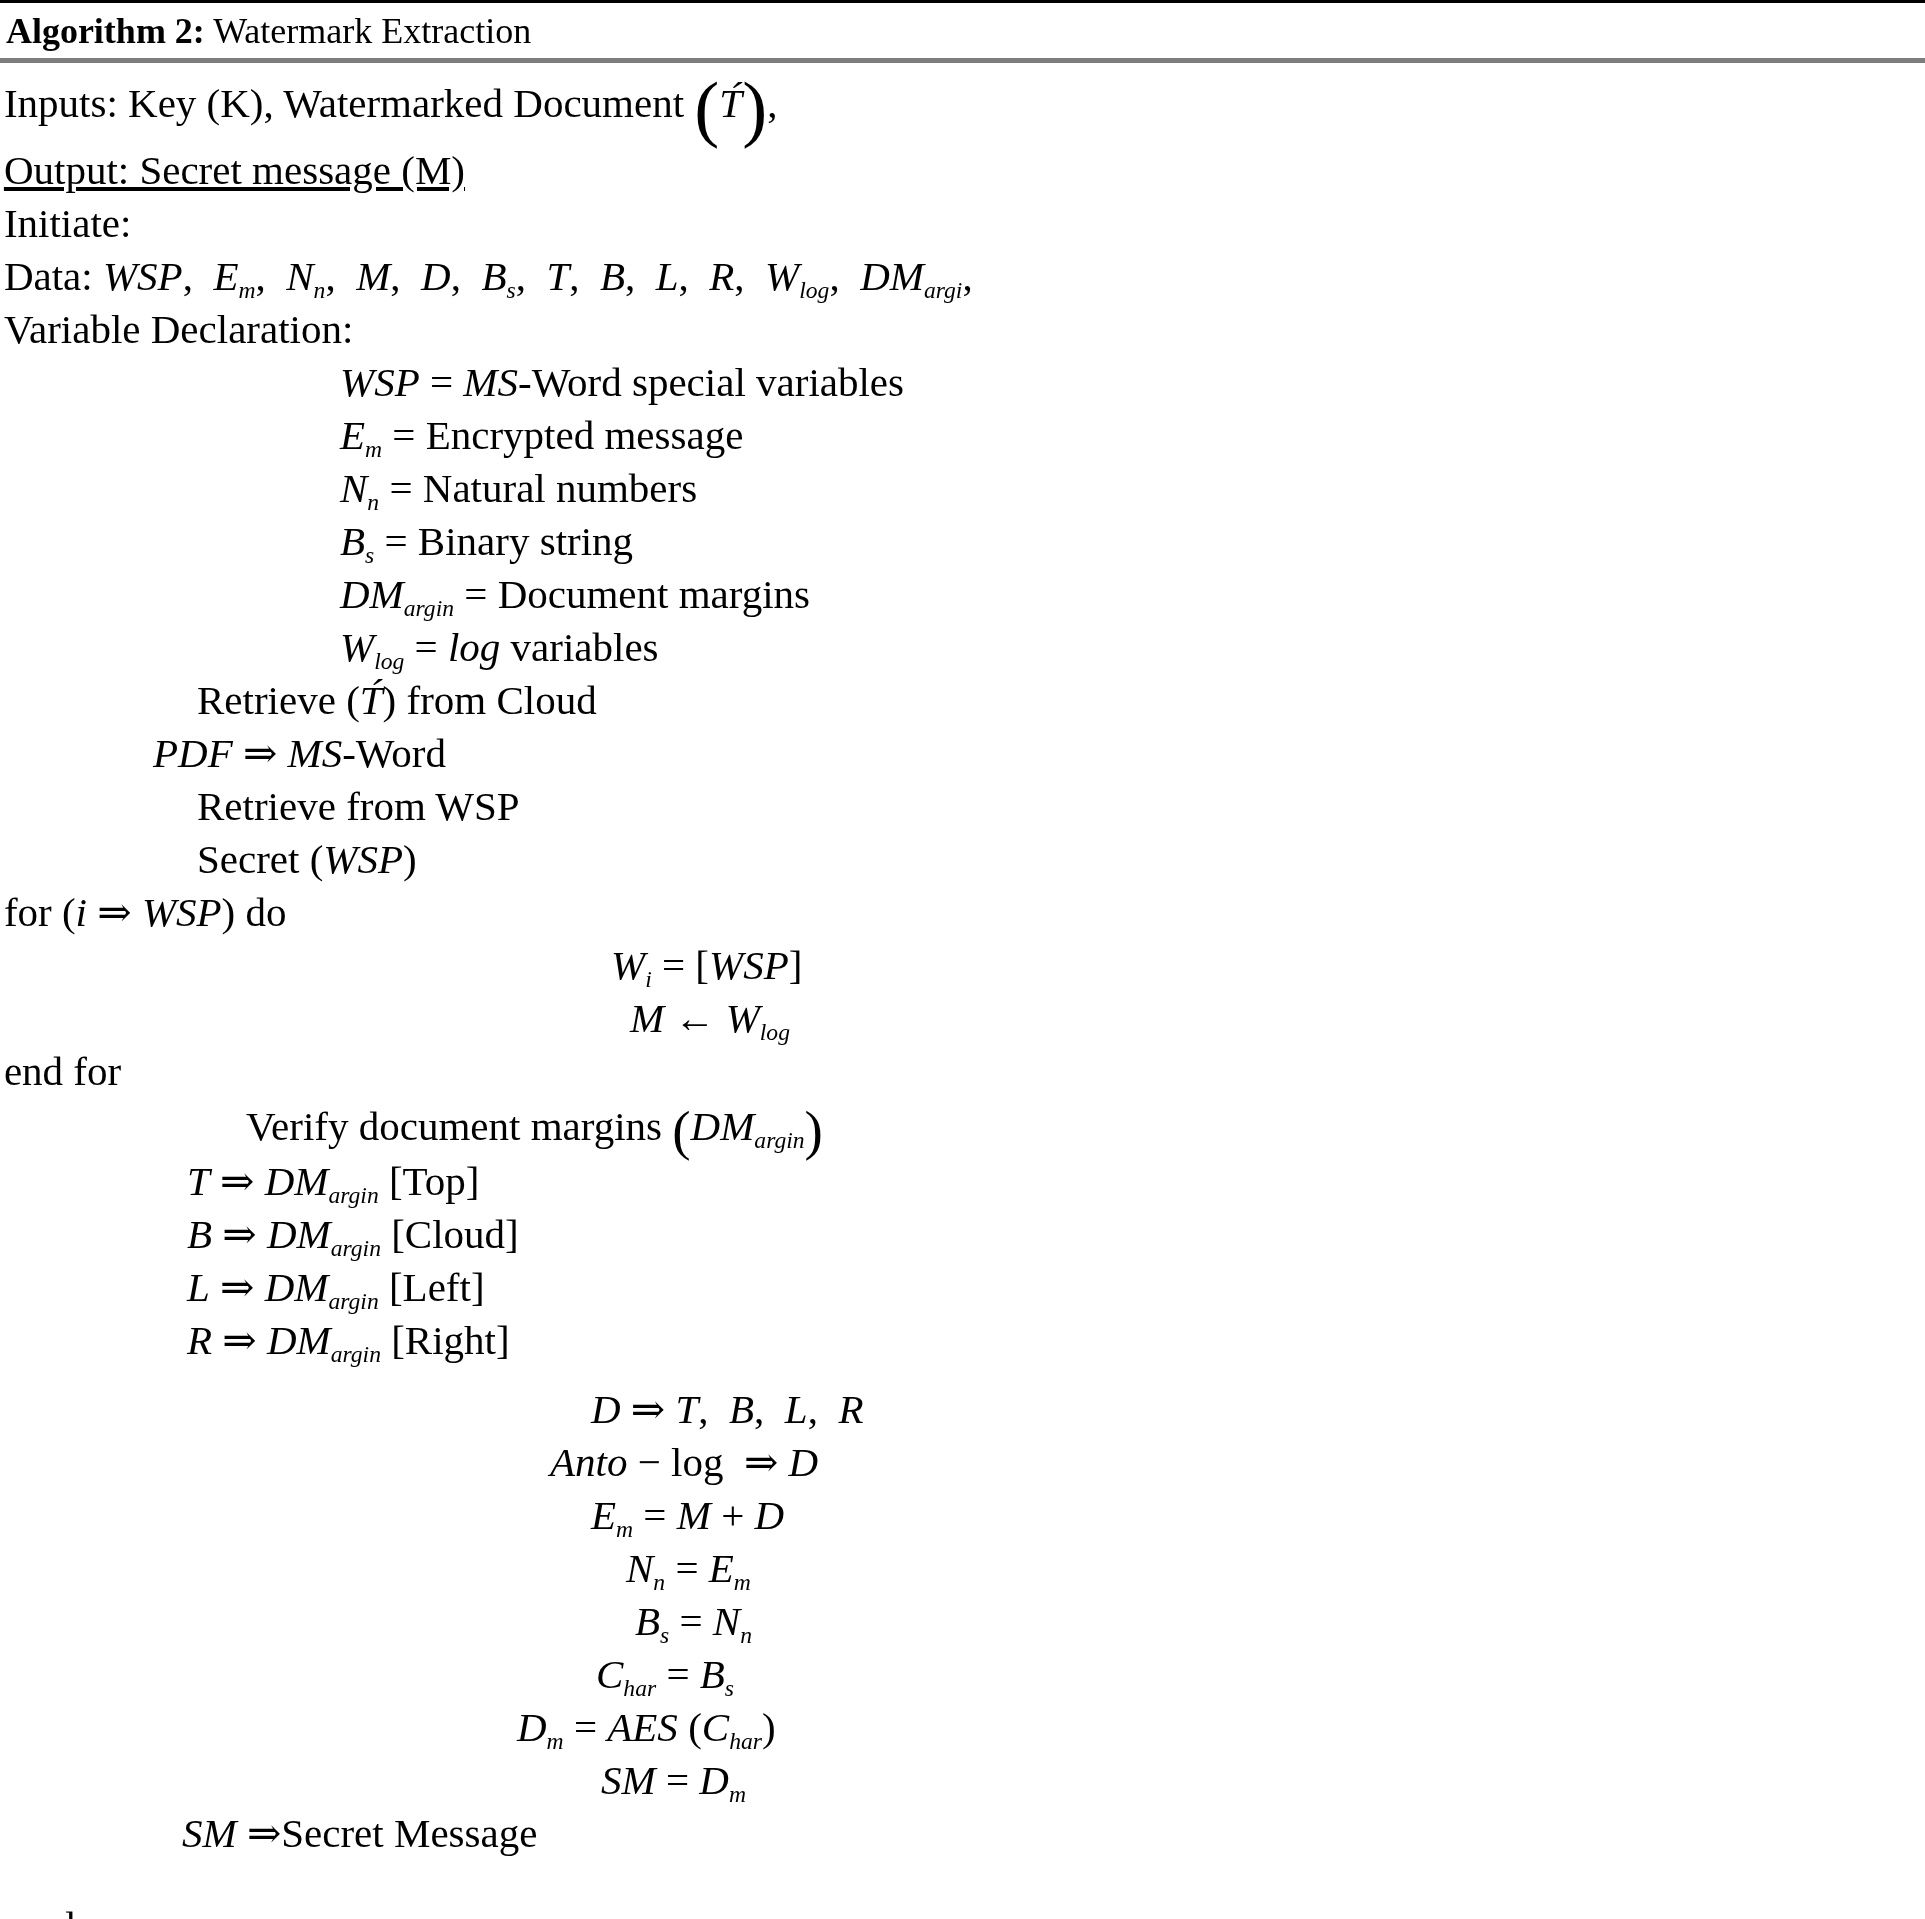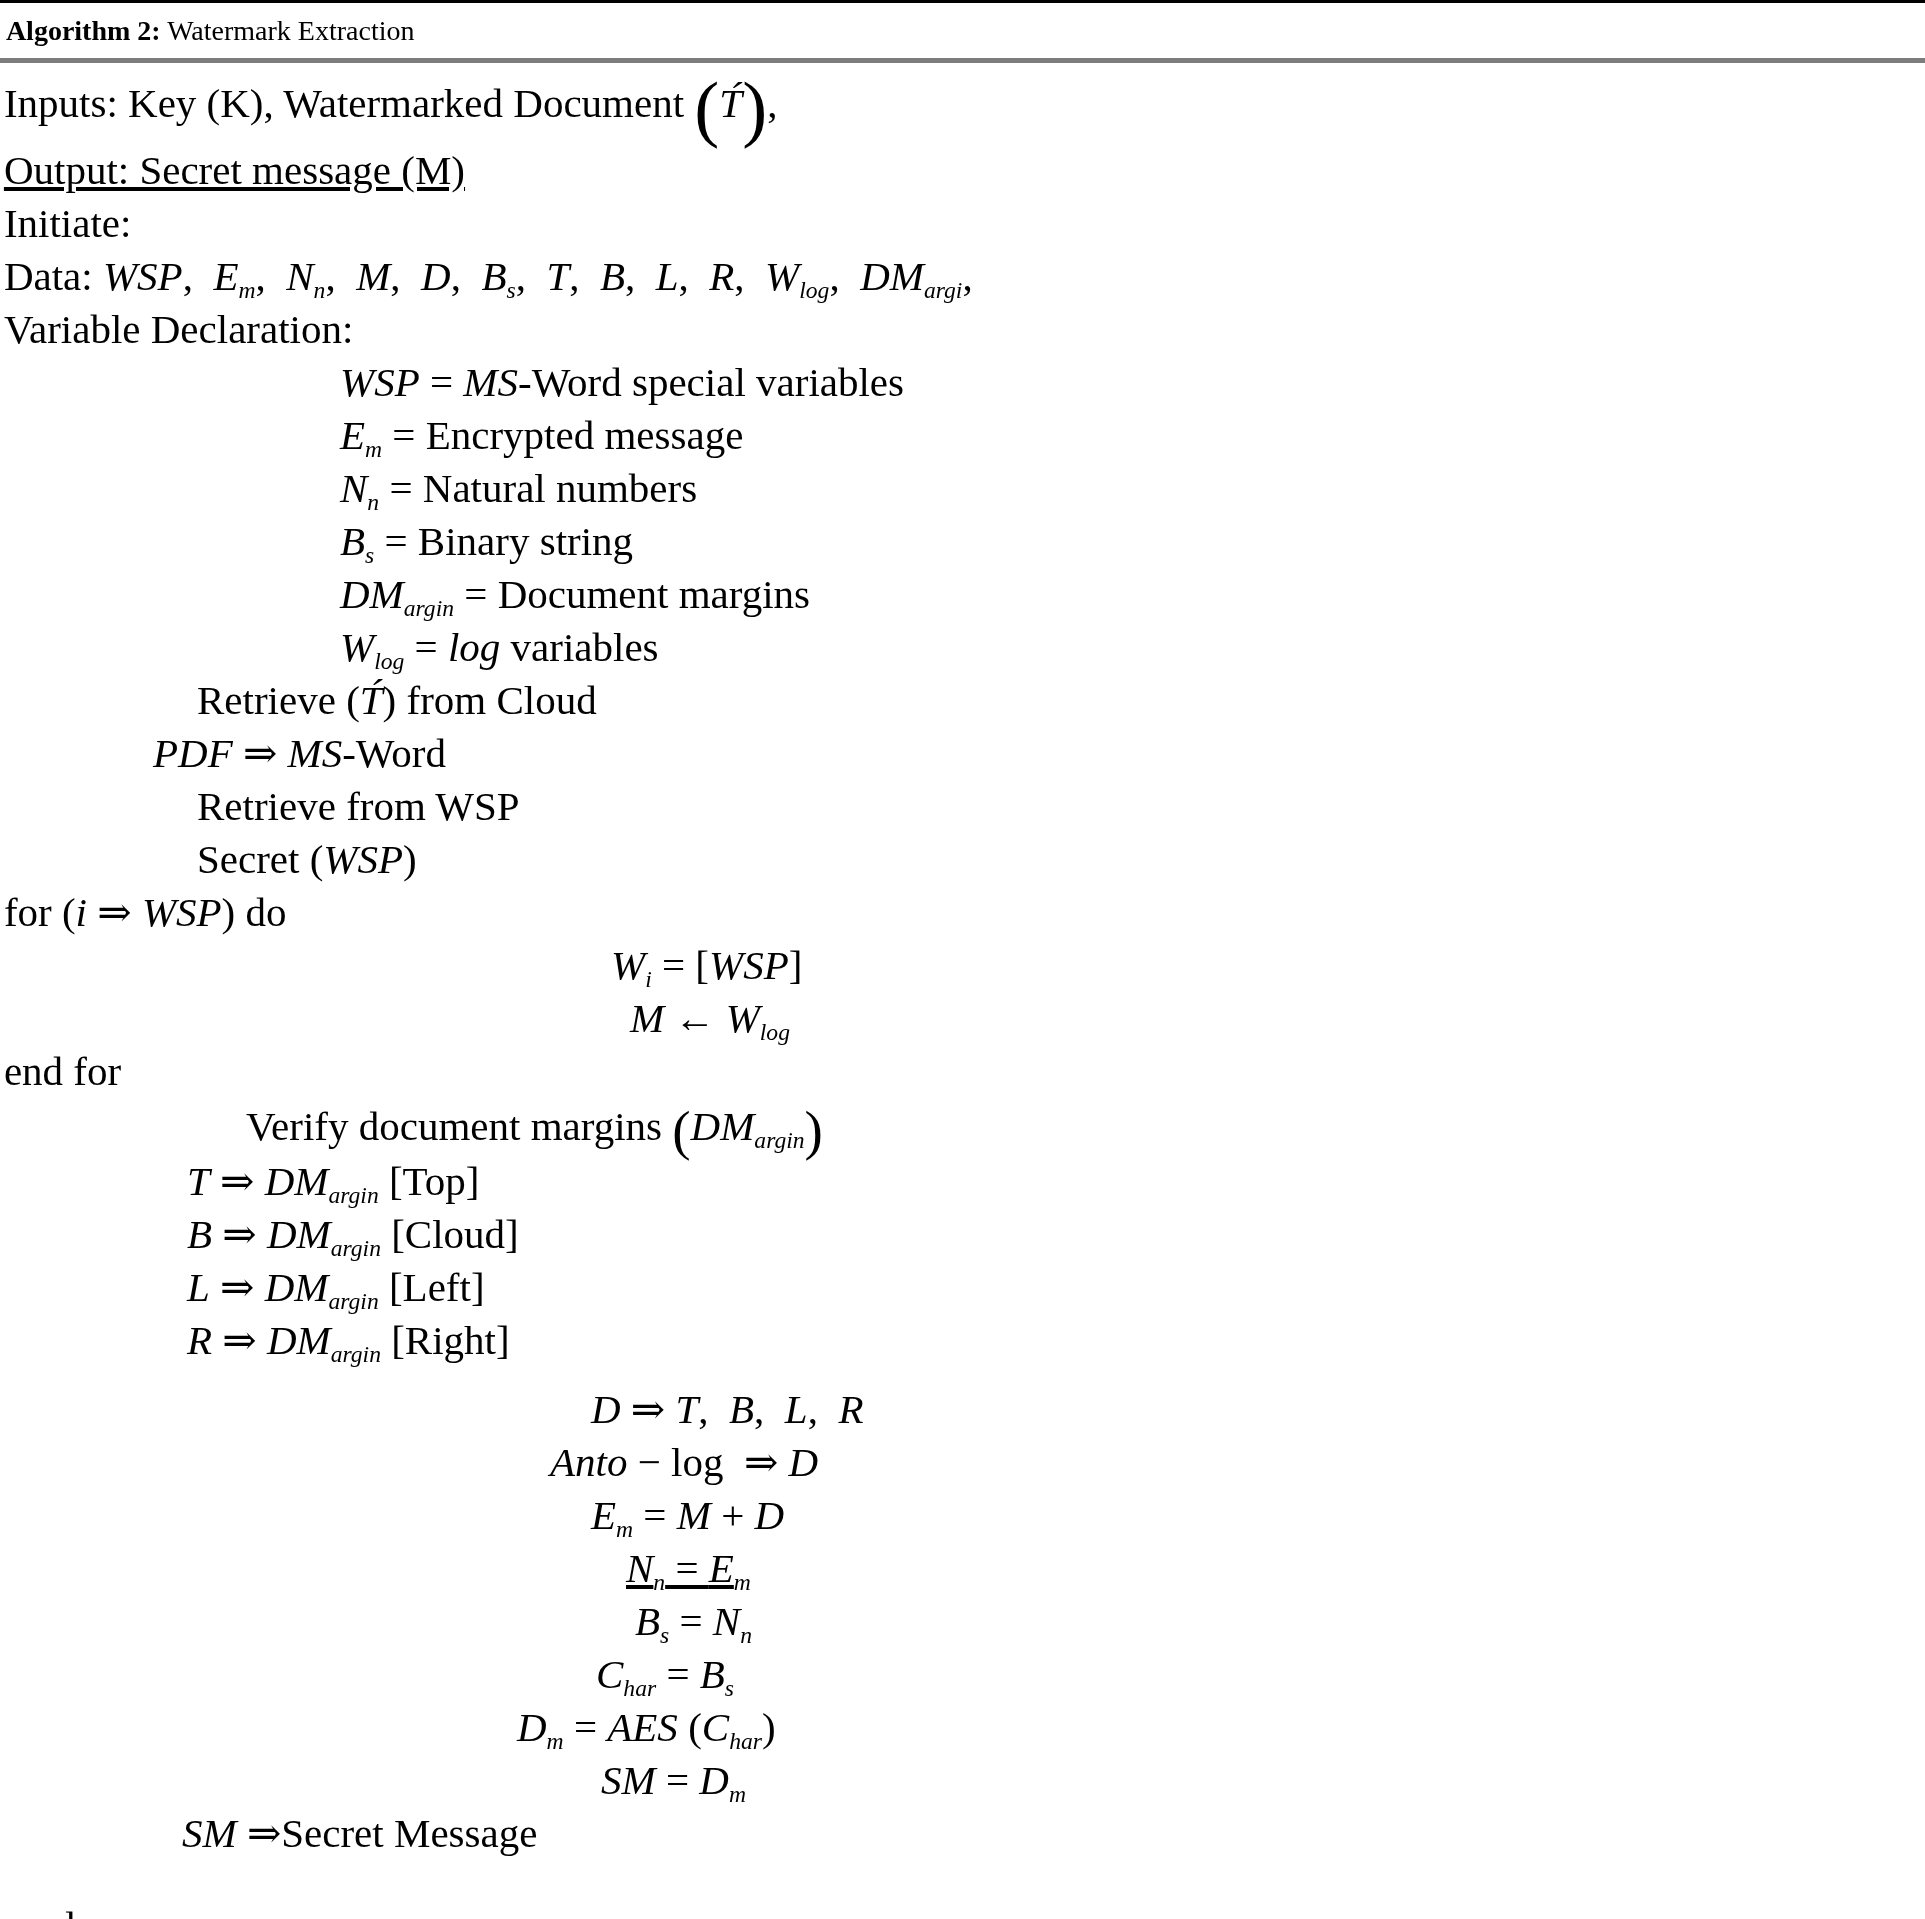--- a/index.html
+++ b/index.html
@@ -8,21 +8,21 @@
     font-family:"Liberation Serif","DejaVu Serif",serif;
     color:#000;
     overflow:hidden;
     position:relative;
   }
   .rule-thin{height:3px;background:#000;width:100%;}
   .rule-gray{height:4.9px;background:#7d7d7d;width:100%;}
   .title-row{
     height:55px;
     display:flex;align-items:center;
-    font-size:28px;
+    font-size:36px;
     padding-left:5.9px;
   }
   .title-bold{font-weight:bold;}
   .title-rest{white-space:pre;}
   .algo-body{width:100%;}
   .line{
     font-size:41px;
     line-height:53px;
     height:53px;
     white-space:pre;
@@ -80,21 +80,21 @@
     <div class="line" style="padding-left: 630px;"><span class="seg-it">M</span><span class="seg-rm"> ← </span><span class="seg-it">W</span><span class="seg-sub">log</span></div>
     <div class="line" style="padding-left: 3.9px;"><span class="seg-rm">end for</span></div>
     <div class="line med" style="padding-left: 246px;"><span class="seg-rm">Verify document margins </span><span class="seg-paren-med">(</span><span class="seg-it">DM</span><span class="seg-sub">argin</span><span class="seg-paren-med">)</span></div>
     <div class="line" style="padding-left: 187px;"><span class="seg-it">T</span><span class="seg-rm"> ⇒ </span><span class="seg-it">DM</span><span class="seg-sub">argin</span><span class="seg-rm"> [Top]</span></div>
     <div class="line" style="padding-left: 187px;"><span class="seg-it">B</span><span class="seg-rm"> ⇒ </span><span class="seg-it">DM</span><span class="seg-sub">argin</span><span class="seg-rm"> [Cloud]</span></div>
     <div class="line" style="padding-left: 187px;"><span class="seg-it">L</span><span class="seg-rm"> ⇒ </span><span class="seg-it">DM</span><span class="seg-sub">argin</span><span class="seg-rm"> [Left]</span></div>
     <div class="line" style="padding-left: 187px;"><span class="seg-it">R</span><span class="seg-rm"> ⇒ </span><span class="seg-it">DM</span><span class="seg-sub">argin</span><span class="seg-rm"> [Right]</span></div>
     <div class="line" style="padding-left: 591px; margin-top: 15.8px;"><span class="seg-it">D</span><span class="seg-rm"> ⇒ </span><span class="seg-it">T</span><span class="seg-rm">,  </span><span class="seg-it">B</span><span class="seg-rm">,  </span><span class="seg-it">L</span><span class="seg-rm">,  </span><span class="seg-it">R</span></div>
     <div class="line" style="padding-left: 550px;"><span class="seg-it">Anto</span><span class="seg-rm"> − log  ⇒ </span><span class="seg-it">D</span></div>
     <div class="line" style="padding-left: 591px;"><span class="seg-it">E</span><span class="seg-sub">m</span><span class="seg-rm"> = </span><span class="seg-it">M</span><span class="seg-rm"> + </span><span class="seg-it">D</span></div>
-    <div class="line" style="padding-left: 626px; text-decoration: underline;"><span class="seg-it">N</span><span class="seg-sub">n</span><span class="seg-rm"> = </span><span class="seg-it">E</span><span class="seg-sub">m</span></div>
+    <div class="line" style="padding-left: 626px;"><span class="seg-it">N</span><span class="seg-sub">n</span><span class="seg-rm"> = </span><span class="seg-it">E</span><span class="seg-sub">m</span></div>
     <div class="line" style="padding-left: 635px;"><span class="seg-it">B</span><span class="seg-sub">s</span><span class="seg-rm"> = </span><span class="seg-it">N</span><span class="seg-sub">n</span></div>
     <div class="line" style="padding-left: 596px;"><span class="seg-it">C</span><span class="seg-sub">har</span><span class="seg-rm"> = </span><span class="seg-it">B</span><span class="seg-sub">s</span></div>
     <div class="line" style="padding-left: 517px;"><span class="seg-it">D</span><span class="seg-sub">m</span><span class="seg-rm"> = </span><span class="seg-it">AES</span><span class="seg-rm"> (</span><span class="seg-it">C</span><span class="seg-sub">har</span><span class="seg-rm">)</span></div>
     <div class="line" style="padding-left: 601px;"><span class="seg-it">SM</span><span class="seg-rm"> = </span><span class="seg-it">D</span><span class="seg-sub">m</span></div>
     <div class="line" style="padding-left: 182px;"><span class="seg-it">SM</span><span class="seg-rm"> ⇒</span><span class="seg-rm">Secret Message</span></div>
     <div class="line" style="padding-left: 16px; margin-top: 40px;"><span class="seg-rm">end</span></div>
   </div>
 
 
 </body></html>

